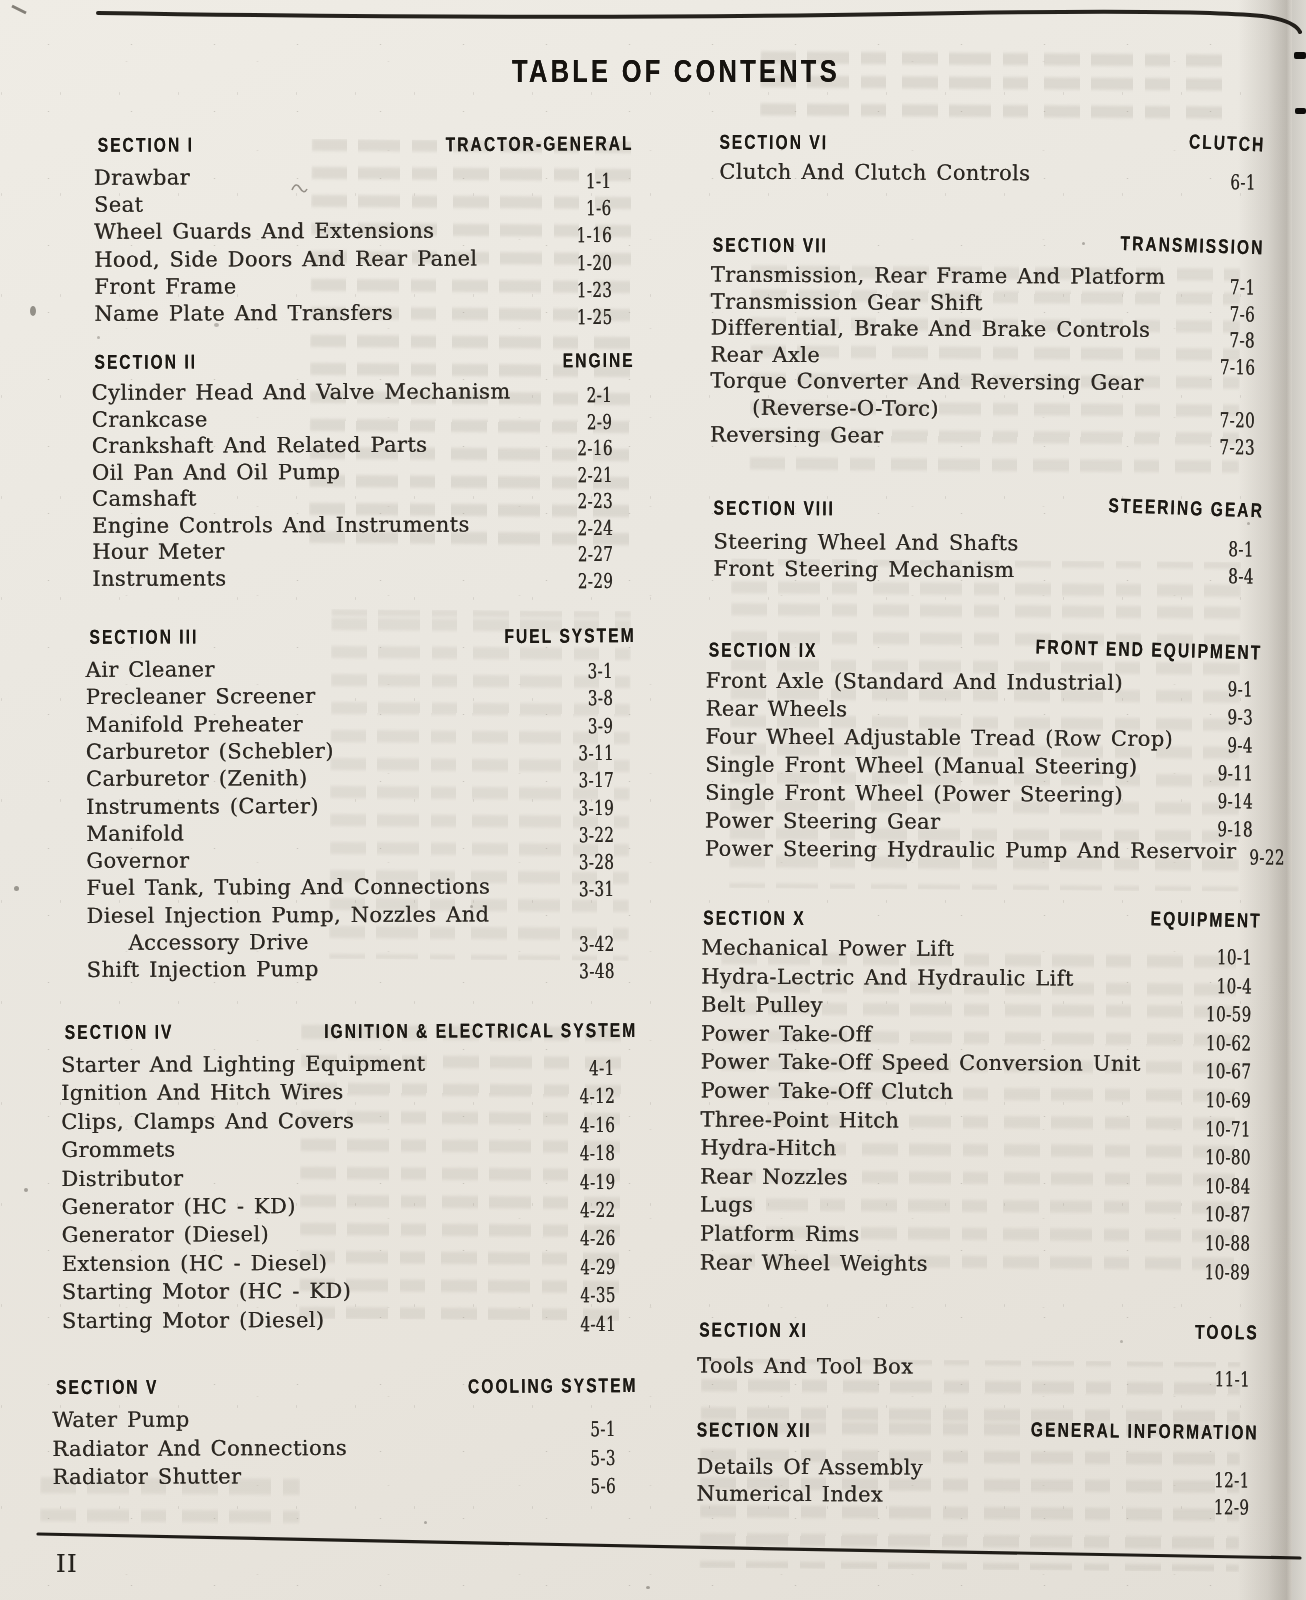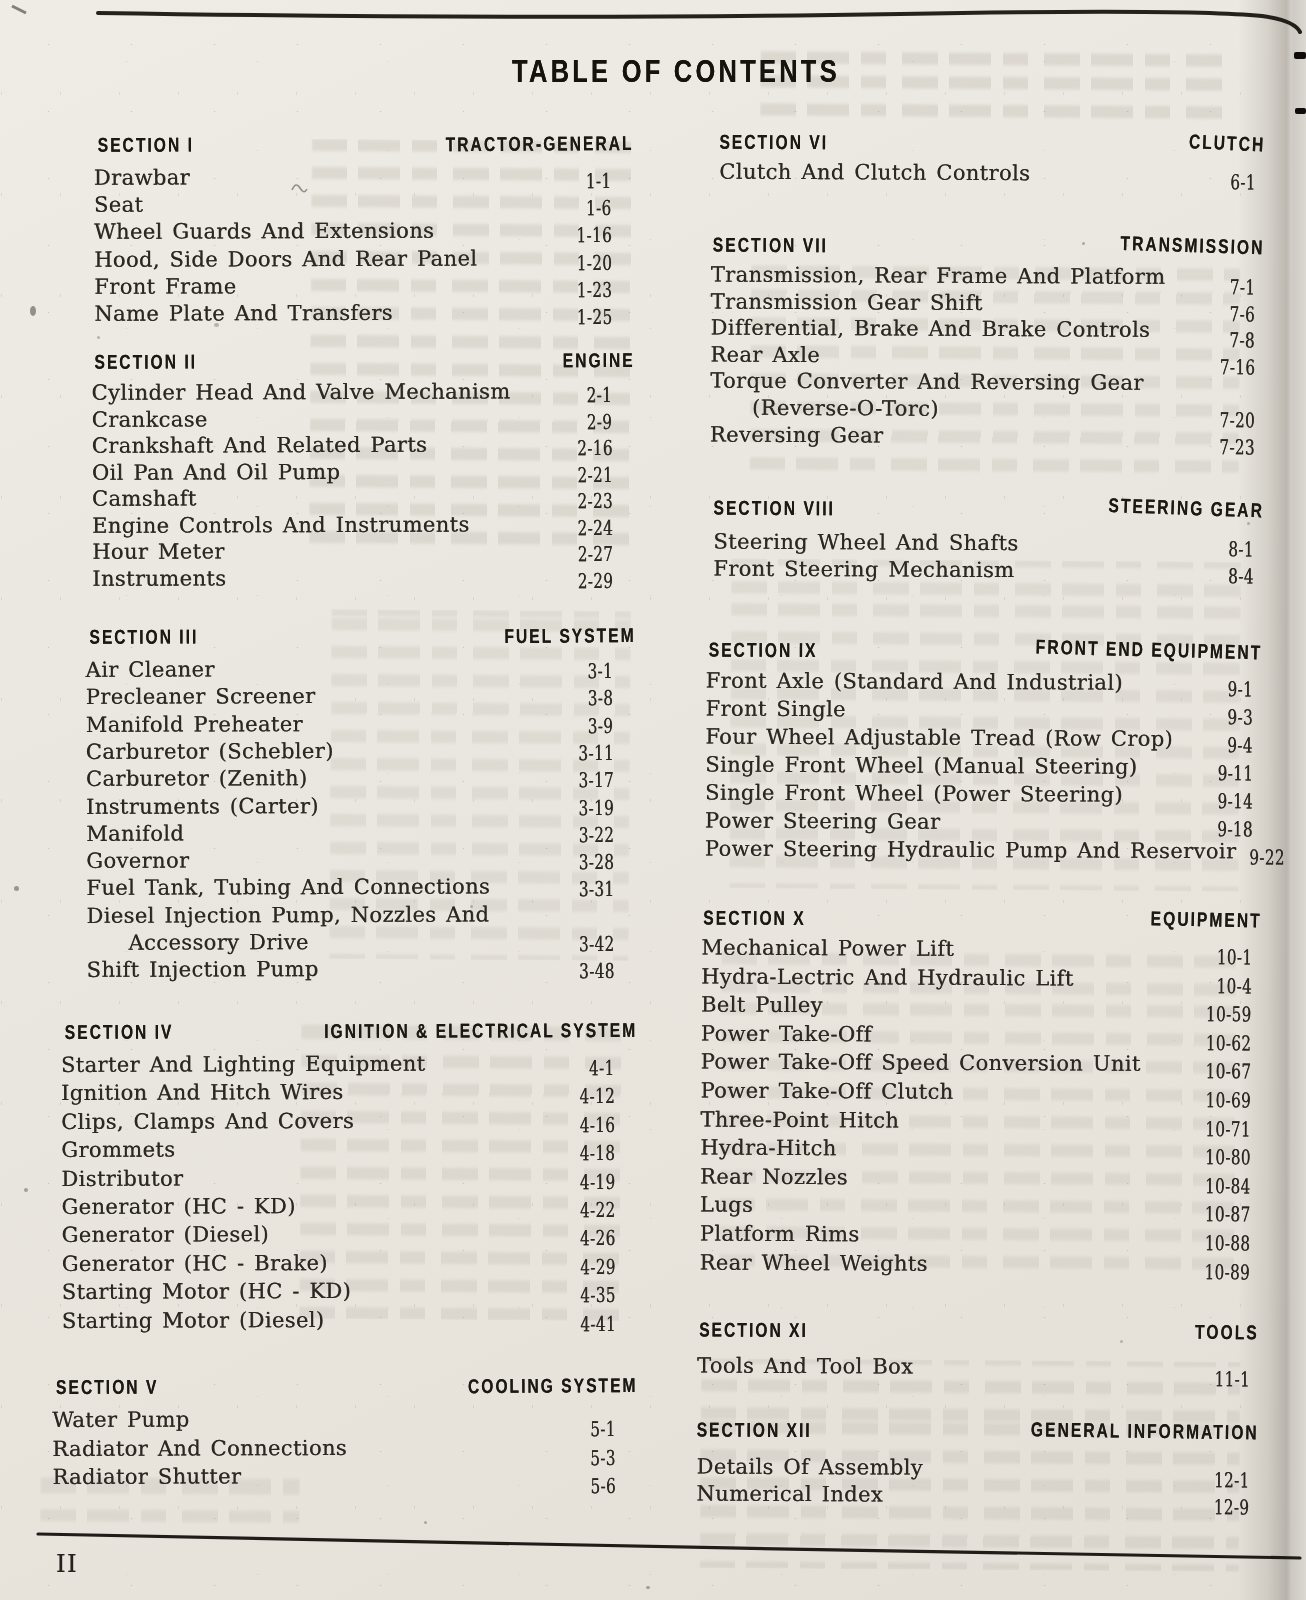--- a/index.html
+++ b/index.html
@@ -240,21 +240,21 @@
         </div>
         <div class="row" style="top: 174px; padding-left: 12px;">
           <span class="t">Generator (HC - KD)</span>
           <span class="pg" style="top: 5px;">4-22</span>
         </div>
         <div class="row" style="top: 202.4px; padding-left: 12px;">
           <span class="t">Generator (Diesel)</span>
           <span class="pg" style="top: 5px;">4-26</span>
         </div>
         <div class="row" style="top: 230.8px; padding-left: 12px;">
-          <span class="t">Generator (HC - Brake)</span>
+          <span class="t">Extension (HC - Diesel)</span>
           <span class="pg" style="top: 5px;">4-29</span>
         </div>
         <div class="row" style="top: 259.2px; padding-left: 12px;">
           <span class="t">Starting Motor (HC - KD)</span>
           <span class="pg" style="top: 5px;">4-35</span>
         </div>
         <div class="row" style="top: 287.6px; padding-left: 12px;">
           <span class="t">Starting Motor (Diesel)</span>
           <span class="pg" style="top: 5px;">4-41</span>
         </div>
@@ -340,21 +340,21 @@
       <div class="sec" style="top: 640px; height: 238px;">
         <div class="sec-head" style="padding-left: 8px;">
           <span class="sh-label">SECTION IX</span>
           <span class="sh-right" style="transform: rotate(1.2deg) scaleX(0.78);">FRONT END EQUIPMENT</span>
         </div>
         <div class="row" style="top: 30px; padding-left: 5px;">
           <span class="t">Front Axle (Standard And Industrial)</span>
           <span class="pg" style="top: 6px;">9-1</span>
         </div>
         <div class="row" style="top: 58px; padding-left: 5px;">
-          <span class="t">Front Single</span>
+          <span class="t">Rear Wheels</span>
           <span class="pg" style="top: 6px;">9-3</span>
         </div>
         <div class="row" style="top: 86px; padding-left: 5px;">
           <span class="t">Four Wheel Adjustable Tread (Row Crop)</span>
           <span class="pg" style="top: 6px;">9-4</span>
         </div>
         <div class="row" style="top: 114px; padding-left: 5px;">
           <span class="t">Single Front Wheel (Manual Steering)</span>
           <span class="pg" style="top: 6px;">9-11</span>
         </div>

